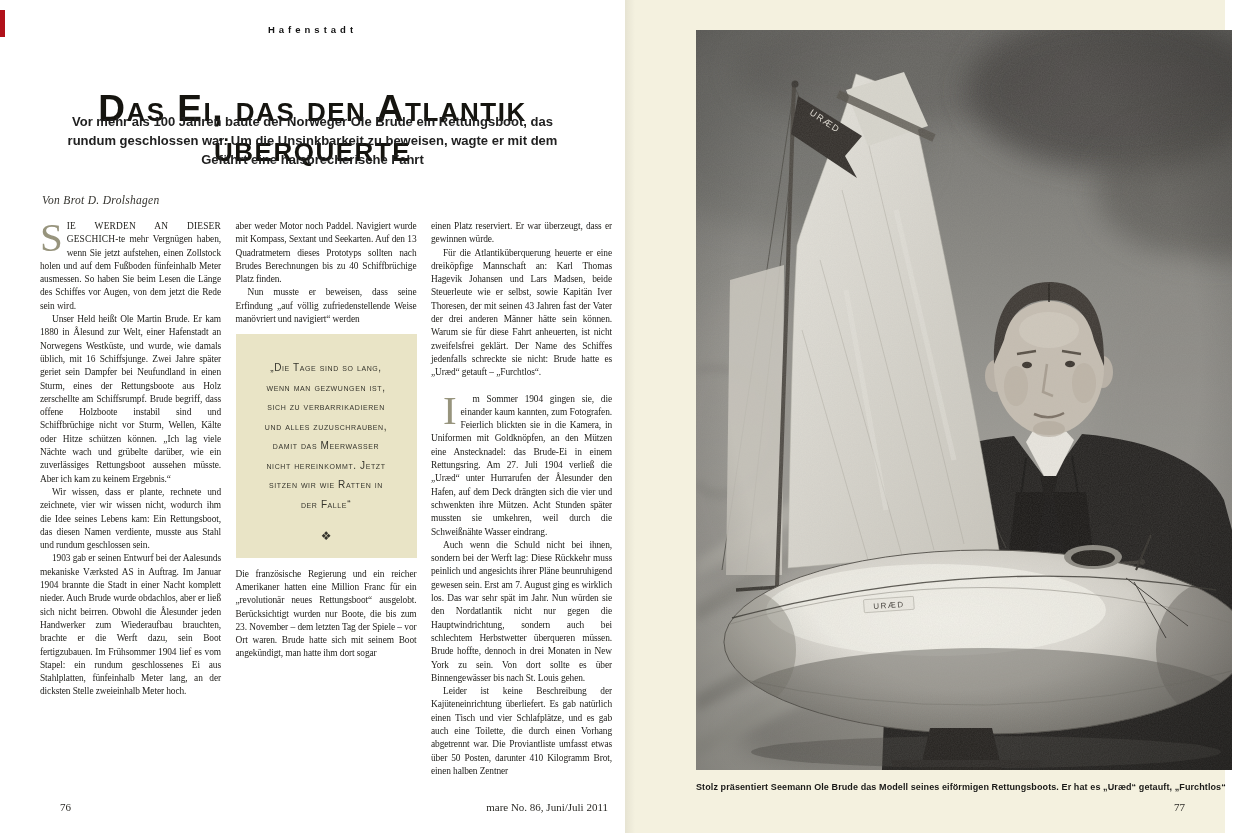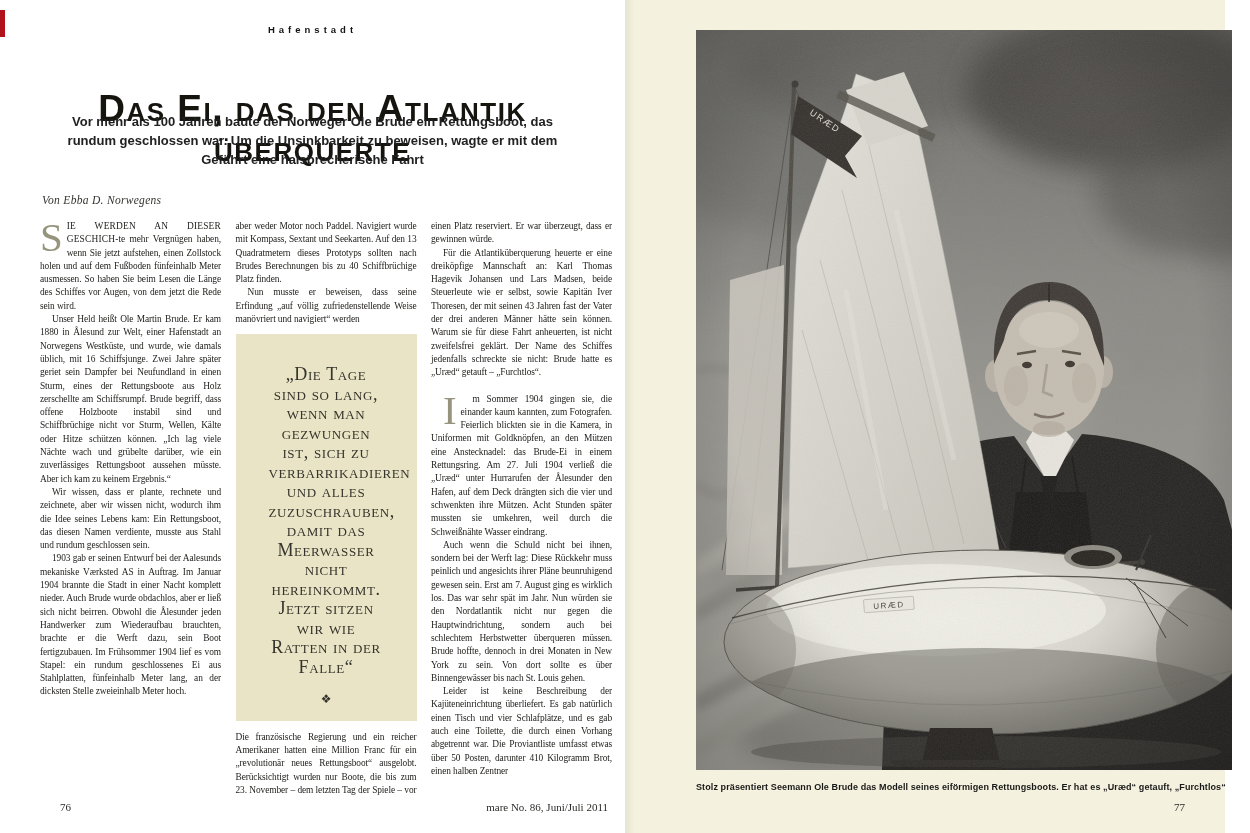--- a/index.html
+++ b/index.html
@@ -44,22 +44,22 @@
     float:left;font-family:"Liberation Serif",serif;color:#97947d;
     font-size:41px;line-height:33px;padding:1px 4px 0 0;
   }
   .caps-lead{letter-spacing:.2px;}
   
   .quotebox{
     margin:8px 0 10px 0;background:#e9e4c6;padding:24px 26px 14px 26px;
     text-align:center;
   }
   .quote-text{
-    font-family:Liberation Serif, serif;font-variant:small-caps;
-    font-size:18px;line-height:19.5px;color:#35342c;letter-spacing:.6px;margin:7px;
+    font-family:Liberation Sans, sans-serif;font-variant:small-caps;
+    font-size:10px;line-height:19.5px;color:#35342c;letter-spacing:.6px;margin:0;
   }
   .quote-ornament{margin-top:16px;font-size:12px;color:#35342c;}
   .footer-left{
     position:absolute;left:60px;bottom:20px;width:548px;display:flex;
     justify-content:space-between;font-size:11px;color:#2b2a26;
   }
   
   .page-right{position:absolute;left:625px;top:0;width:600px;height:833px;background:#f4f1df;}
   .seam{position:absolute;left:0;top:0;width:10px;height:833px;
     background:linear-gradient(to right,rgba(0,0,0,.06),rgba(0,0,0,0));}
@@ -74,27 +74,27 @@
 </head>
 <body>
 
 <div class="spread">
 
   <div class="page-left">
     <div class="edge-tab"></div>
     <div class="kicker">Hafenstadt</div>
     <h1 class="headline">Das Ei, das den Atlantik überquerte</h1>
     <div class="deck">Vor mehr als 100 Jahren baute der Norweger Ole Brude ein Rettungsboot, das rundum geschlossen war. Um die Unsinkbarkeit zu beweisen, wagte er mit dem Gefährt eine halsbrecherische Fahrt</div>
-    <div class="byline">Von Ebba D. Norwegens</div>
+    <div class="byline">Von Brot D. Drolshagen</div>
 
     <div class="columns">
       <div class="textcol">
           <p class="para has-dropcap"><span class="dropcap">S</span><span class="caps-lead">IE WERDEN AN DIESER GESCHICH-</span>te mehr Vergnügen haben, wenn Sie jetzt aufstehen, einen Zollstock holen und auf dem Fußboden fünfeinhalb Meter ausmessen. So haben Sie beim Lesen die Länge des Schiffes vor Augen, von dem jetzt die Rede sein wird.</p>
           <p class="para">Unser Held heißt Ole Martin Brude. Er kam 1880 in Ålesund zur Welt, einer Hafenstadt an Norwegens Westküste, und wurde, wie damals üblich, mit 16 Schiffsjunge. Zwei Jahre später geriet sein Dampfer bei Neufundland in einen Sturm, eines der Rettungsboote aus Holz zerschellte am Schiffsrumpf. Brude begriff, dass offene Holzboote instabil sind und Schiffbrüchige nicht vor Sturm, Wellen, Kälte oder Hitze schützen können. „Ich lag viele Nächte wach und grübelte darüber, wie ein zuverlässiges Rettungsboot aussehen müsste. Aber ich kam zu keinem Ergebnis.“</p>
-          <p class="para">Wir wissen, dass er plante, rechnete und zeichnete, aber wir wissen nicht, wodurch ihm die Idee seines Lebens kam: Ein Rettungsboot, das diesen Namen verdiente, musste aus Stahl und rundum geschlossen sein.</p>
+          <p class="para">Wir wissen, dass er plante, rechnete und zeichnete, vier wir wissen nicht, wodurch ihm die Idee seines Lebens kam: Ein Rettungsboot, das diesen Namen verdiente, musste aus Stahl und rundum geschlossen sein.</p>
           <p class="para">1903 gab er seinen Entwurf bei der Aalesunds mekaniske Værksted AS in Auftrag. Im Januar 1904 brannte die Stadt in einer Nacht komplett nieder. Auch Brude wurde obdachlos, aber er ließ sich nicht beirren. Obwohl die Ålesunder jeden Handwerker zum Wiederaufbau brauchten, brachte er die Werft dazu, sein Boot fertigzubauen. Im Frühsommer 1904 lief es vom Stapel: ein rundum geschlossenes Ei aus Stahlplatten, fünfeinhalb Meter lang, an der dicksten Stelle zweieinhalb Meter hoch.</p>
         </div>
 
       <div class="textcol">
         <div>
             <p class="para">aber weder Motor noch Paddel. Navigiert wurde mit Kompass, Sextant und Seekarten. Auf den 13 Quadratmetern dieses Prototyps sollten nach Brudes Berechnungen bis zu 40 Schiffbrüchige Platz finden.</p>
             <p class="para">Nun musste er beweisen, dass seine Erfindung „auf völlig zufriedenstellende Weise manövriert und navigiert“ werden</p>
           </div>
         <div class="quotebox">
           <p class="quote-text">„Die Tage sind so lang, wenn man gezwungen ist, sich zu verbarrikadieren und alles zuzuschrauben, damit das Meerwasser nicht hereinkommt. Jetzt sitzen wir wie Ratten in der Falle“</p>

